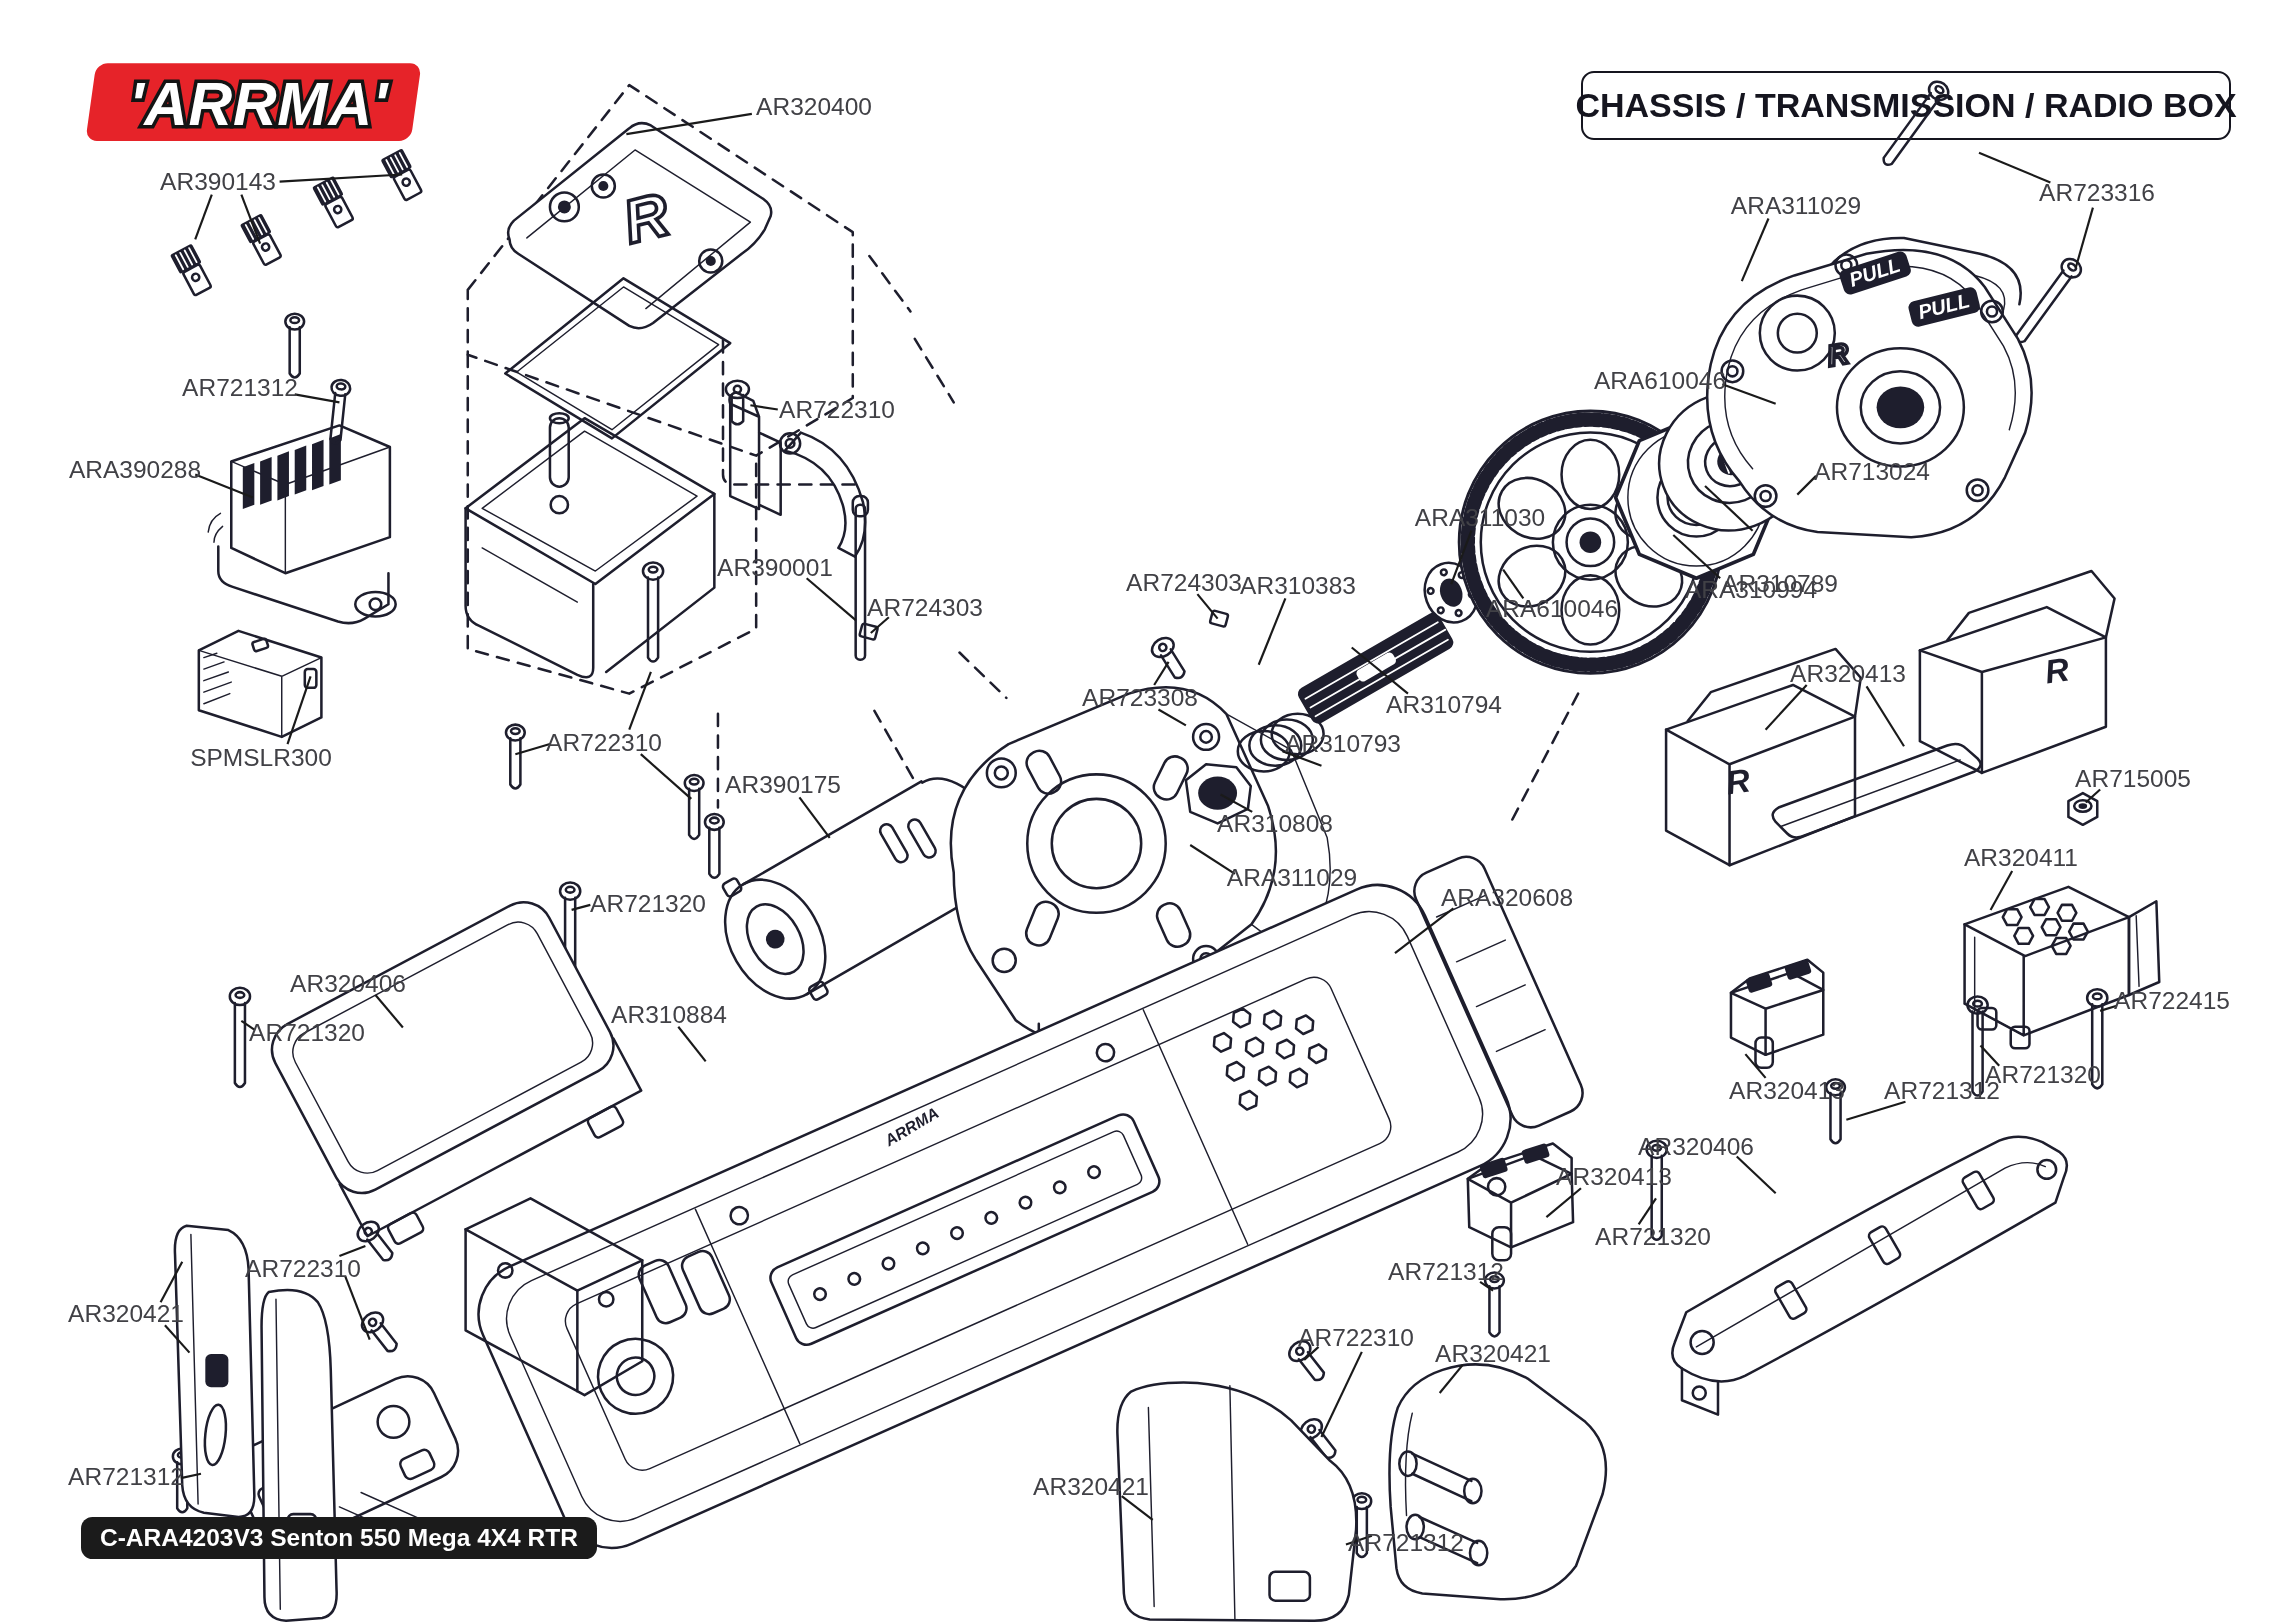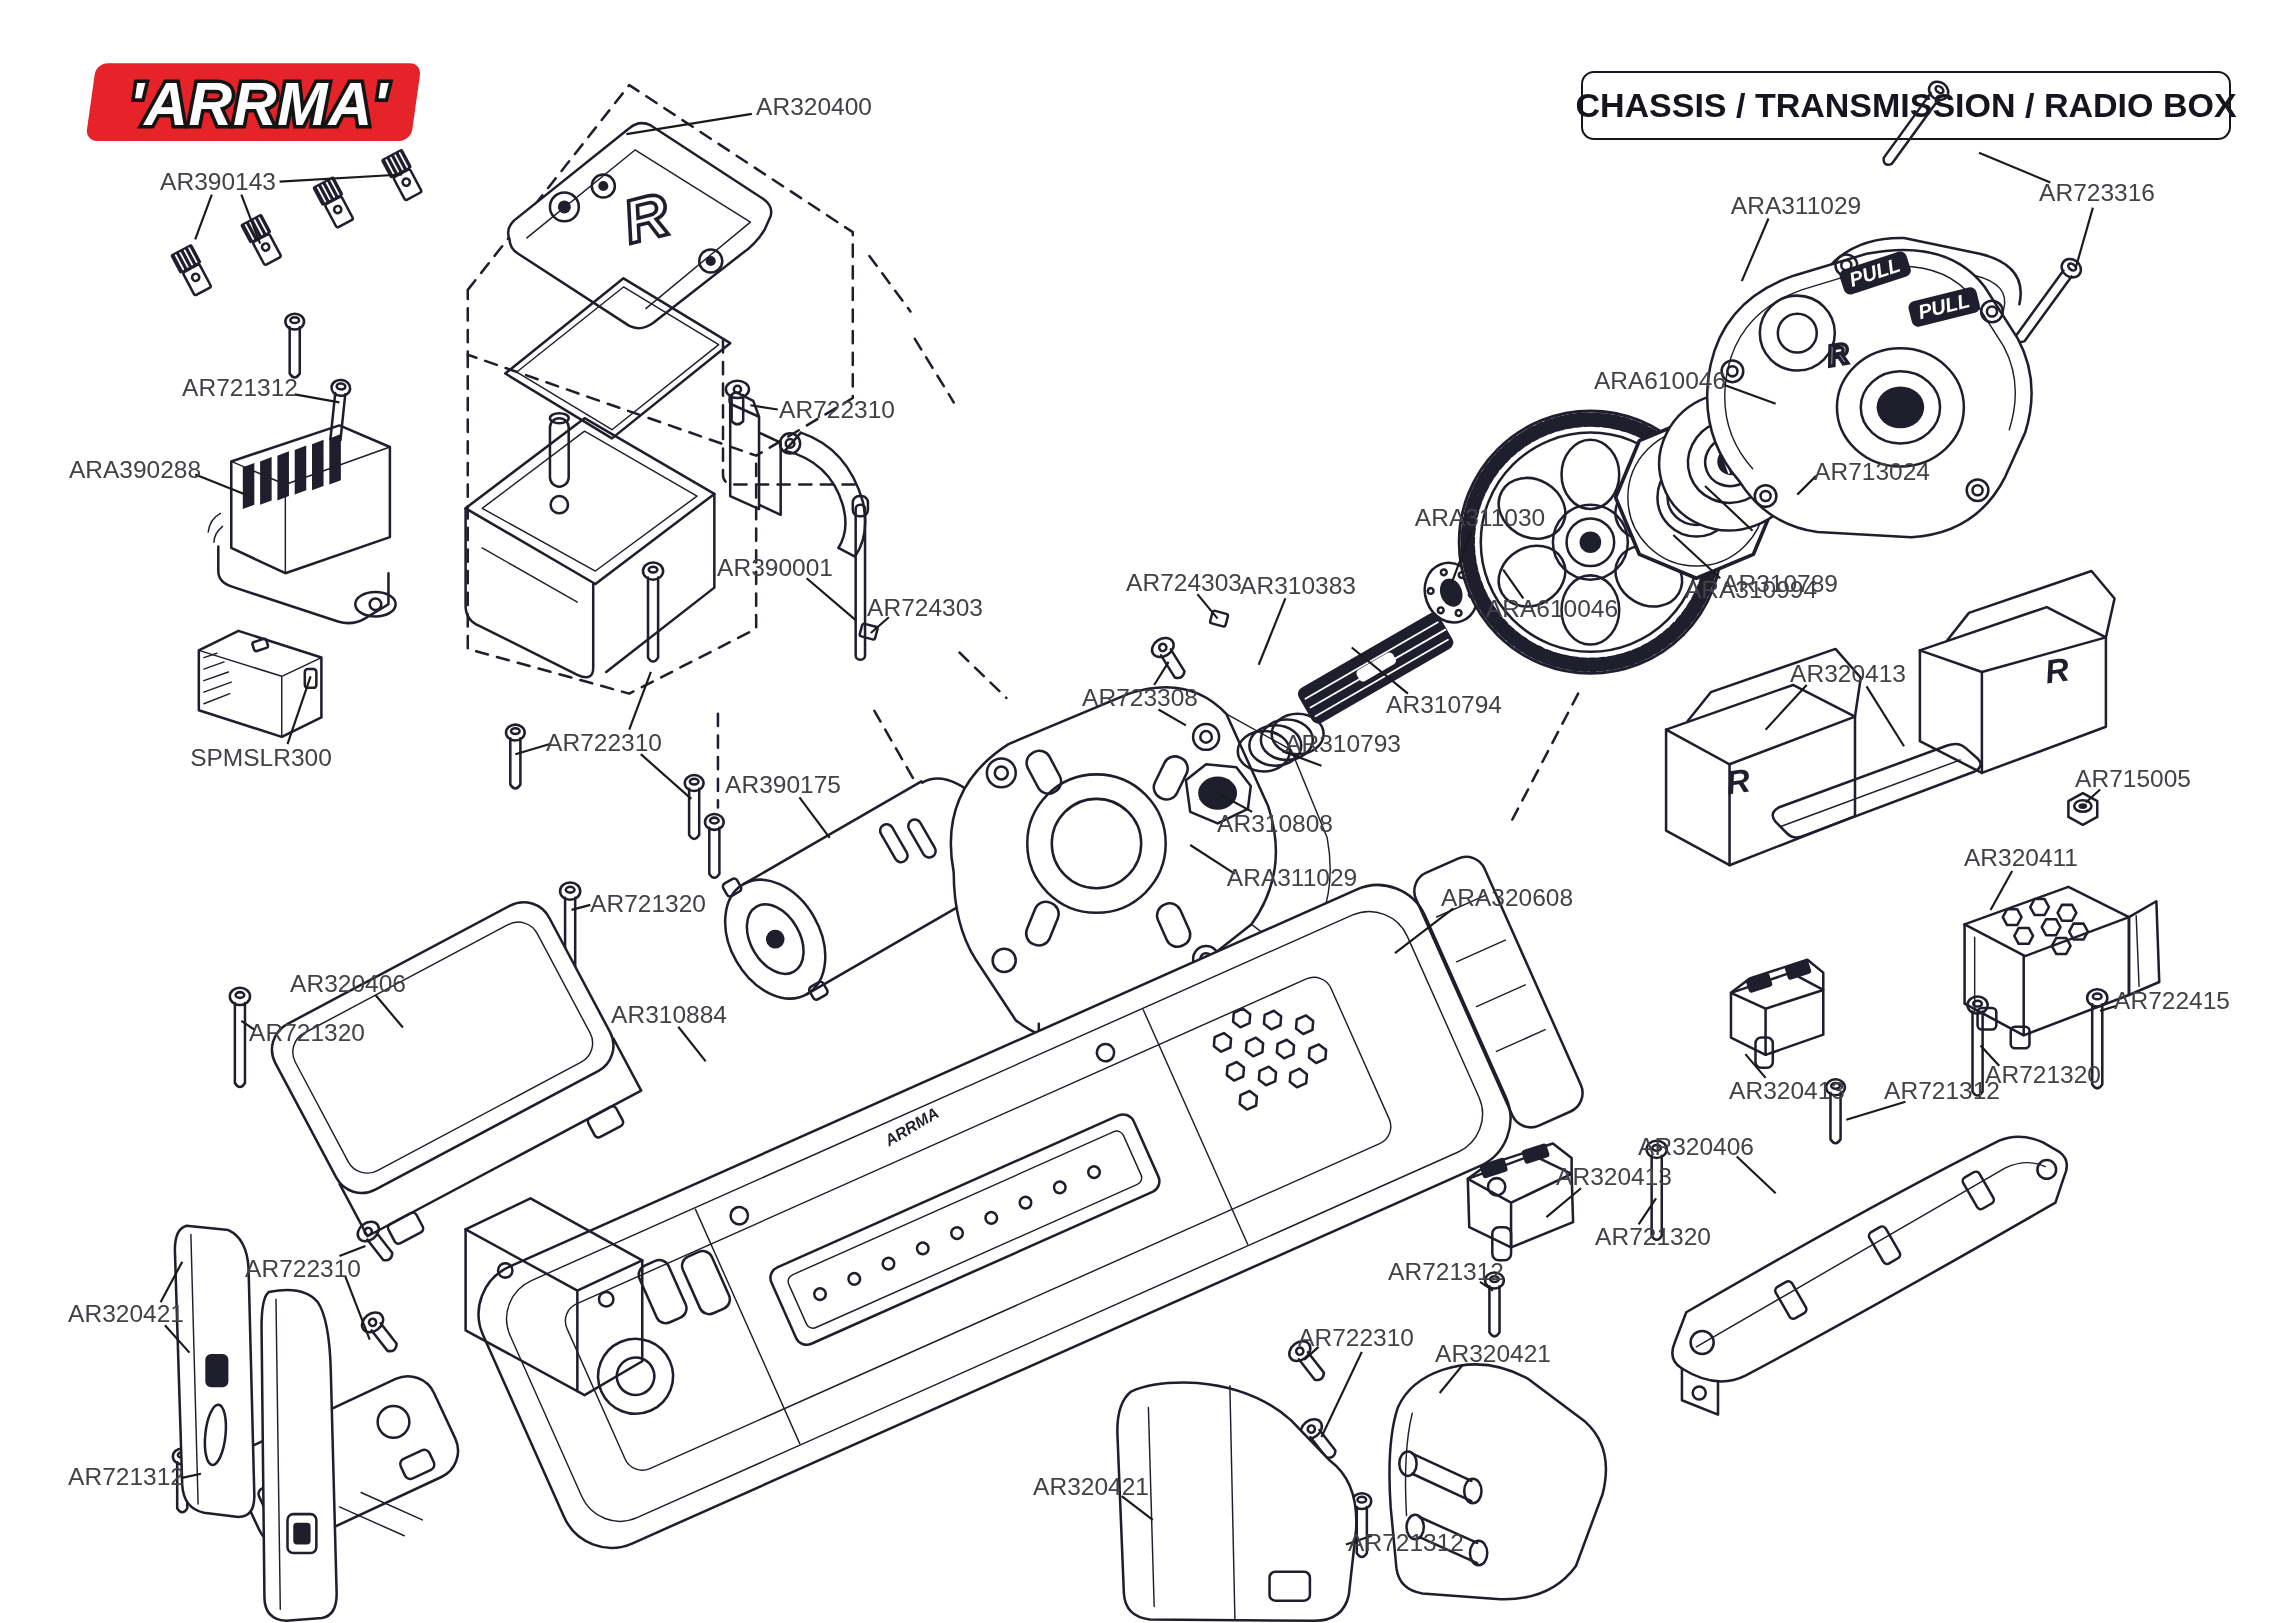--- a/index.html
+++ b/index.html
@@ -571,15 +571,16 @@
   <div>
       <div class="marking outline" style="left: 646px; top: 218px; font-size: 61px; transform: translate(-50%, -50%) rotate(-14deg);">R</div>
       <div class="marking tab" style="left: 1875px; top: 273px; font-size: 20px; transform: translate(-50%, -50%) rotate(-18deg);">PULL</div>
       <div class="marking tab" style="left: 1944px; top: 307px; font-size: 20px; transform: translate(-50%, -50%) rotate(-14deg);">PULL</div>
       <div class="marking outline" style="left: 1838px; top: 355px; font-size: 29px; transform: translate(-50%, -50%) rotate(-10deg);">R</div>
       <div class="marking solid" style="left: 2057px; top: 671px; font-size: 33px; transform: translate(-50%, -50%) rotate(-8deg);">R</div>
       <div class="marking solid" style="left: 1738px; top: 782px; font-size: 33px; transform: translate(-50%, -50%) rotate(-8deg);">R</div>
       <div class="marking solid" style="left: 912px; top: 1127px; font-size: 16px; transform: translate(-50%, -50%) rotate(-31deg);">ARRMA</div>
     </div>
 
+  <div class="footer-badge">C-ARA4203V3 Senton 550 Mega 4X4 RTR</div>
 
 </div>
 
 
 </body></html>

